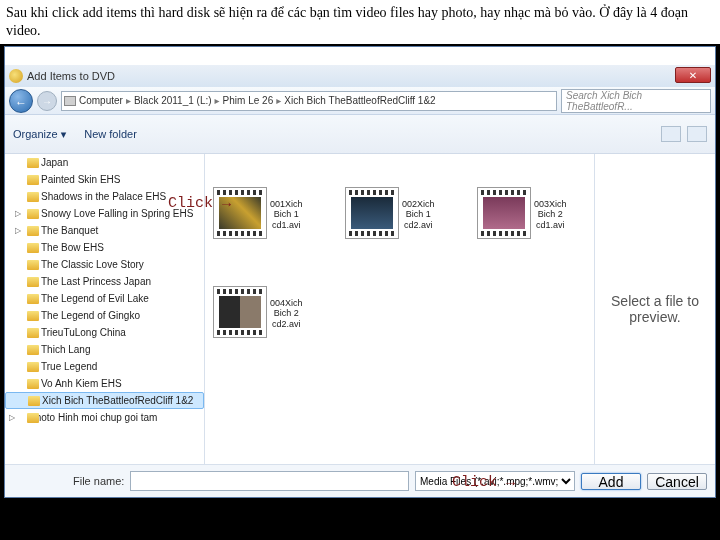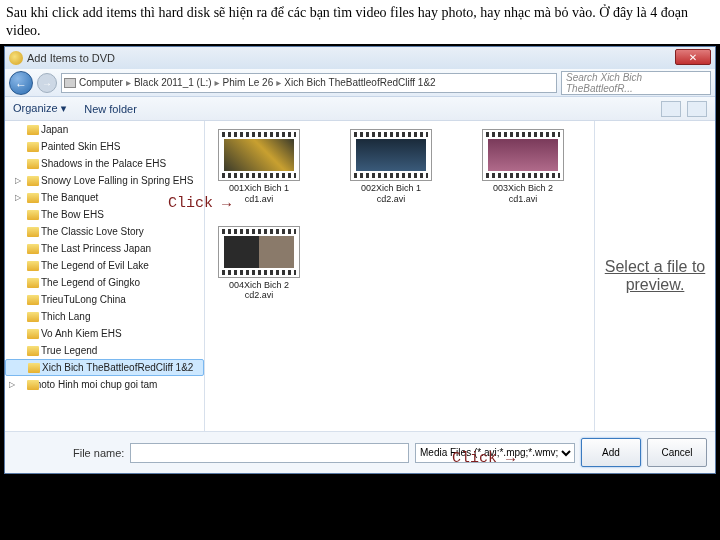--- a/index.html
+++ b/index.html
@@ -1,58 +1,58 @@
 <!DOCTYPE html>
 <html><head>
 <meta charset="utf-8">
 <style>
   * { box-sizing: border-box; margin: 0; padding: 0; font-family: "Segoe UI", Tahoma, sans-serif; }
   body { background: #000; width: 720px; height: 540px; overflow: hidden; }
   .page { background: #000; width: 720px; height: 540px; position: relative; border-radius: 16px; }
   .instruction { background: #fff; padding: 4px 6px; font-size: 14px; line-height: 1.3; font-family: "Times New Roman", serif; }
   .dialog { background: #fff; border: 1px solid #5a7aa5; margin: 2px 4px; position: relative; }
-  .titlebar { background: linear-gradient(#e9eff7, #d7e4f2); height: 22px; display: flex; align-items: center; padding: 0 4px; font-size: 11px; color: #333; position: relative; }
+  .titlebar { background: linear-gradient(#e9eff7, #d7e4f2); height: 22px; display: flex; align-items: center; padding: 0 4px; font-size: 11px; color: #333; position: relative; margin-top: 18px; }
   .titlebar .title-icon { width: 14px; height: 14px; background: radial-gradient(circle at 40% 40%, #f7e07a, #d4a020); border-radius: 50%; margin-right: 4px; }
   .close-btn { position: absolute; right: 4px; top: 2px; width: 36px; height: 16px; background: linear-gradient(#e07a7a, #c03030); border: 1px solid #802020; border-radius: 2px; color: #fff; font-size: 10px; display: flex; align-items: center; justify-content: center; cursor: pointer; }
   .navbar { background: linear-gradient(#f7fafd, #e4edf7); height: 28px; display: flex; align-items: center; padding: 2px 4px; border-bottom: 1px solid #c7d5e7; gap: 4px; }
   .navback { width: 24px; height: 24px; border-radius: 50%; background: radial-gradient(circle at 35% 30%, #8ab8e8, #2b6cb0); border: 1px solid #2a5a90; display: flex; align-items: center; justify-content: center; color: #fff; font-size: 12px; }
   .navfwd { width: 20px; height: 20px; border-radius: 50%; background: #cdd8e5; border: 1px solid #a0b0c0; display: flex; align-items: center; justify-content: center; color: #fff; font-size: 10px; }
   .breadcrumb { flex: 1; background: #fff; border: 1px solid #a0b0c0; height: 20px; display: flex; align-items: center; font-size: 10px; color: #333; padding: 0 2px; gap: 3px; overflow: hidden; white-space: nowrap; }
   .breadcrumb .sep { color: #777; }
   .breadcrumb .drive-icon { width: 12px; height: 10px; background: #d0d0d0; border: 1px solid #888; }
   .searchbox { width: 150px; background: #fff; border: 1px solid #a0b0c0; height: 24px; font-size: 10px; color: #888; padding: 0 4px; display: flex; align-items: center; font-style: italic; }
-  .toolbar { background: linear-gradient(#f4f8fc, #e8eef6); height: 24px; display: flex; align-items: center; padding: 9px 8px; font-size: 11px; color: #1a3a6a; border-bottom: 1px solid #d0dae8; gap: 18px; }
+  .toolbar { background: linear-gradient(#f4f8fc, #e8eef6); height: 39px; display: flex; align-items: center; padding: 9px 8px; font-size: 11px; color: #1a3a6a; border-bottom: 1px solid #d0dae8; gap: 18px; }
   .toolbar span { cursor: pointer; }
   .toolbar .right { margin-left: auto; display: flex; gap: 6px; }
   .toolbar .viewbtn { width: 20px; height: 16px; background: #e4edf7; border: 1px solid #b0c0d0; }
   .body3 { display: flex; height: 310px; }
   .sidebar { width: 200px; border-right: 1px solid #d7e0ec; overflow: hidden; font-size: 10px; color: #222; }
   .folder-item { display: flex; align-items: center; height: 17px; padding-left: 36px; position: relative; white-space: nowrap; }
   .folder-item.deep { padding-left: 36px; }
   .folder-item.sel { background: #cde8ff; border: 1px solid #7ab8f0; border-radius: 2px; }
   .folder-item::before { content: ""; position: absolute; left: 22px; width: 12px; height: 10px; background: linear-gradient(#f7e07a, #e6b030); border-radius: 1px; }
   .folder-item .tri { position: absolute; left: 10px; color: #666; font-size: 8px; }
   .content { flex: 1; padding: 8px; display: flex; flex-wrap: wrap; gap: 22px 40px; align-content: flex-start; border-right: 1px solid #d7e0ec; position: relative; }
-  .file-tile { width: 92px; display: flex; flex-direction: column; align-items: center; cursor: pointer; }
+  .file-tile { width: 92px; display: flex; align-items: center; cursor: pointer; margin-top: 25px; }
   .thumb { width: 82px; height: 52px; background: #fff; border: 1px solid #999; position: relative; padding: 3px; }
   .thumb::before, .thumb::after { content: ""; position: absolute; left: 3px; right: 3px; height: 5px; background: repeating-linear-gradient(90deg, #333 0 3px, #fff 3px 6px); }
   .thumb::before { top: 2px; }
   .thumb::after { bottom: 2px; }
   .thumb-inner { position: absolute; left: 5px; right: 5px; top: 9px; bottom: 9px; }
   .thumb1 { background: linear-gradient(45deg, #3a3a2a, #c8a030 60%, #3a3a2a); }
   .thumb2 { background: linear-gradient(#1a2a3a, #3a5a7a); }
   .thumb3 { background: linear-gradient(#7a3a5a, #b06a8a); }
   .thumb4 { background: linear-gradient(90deg, #2a2a2a 0 50%, #8a7a6a 50%); }
   .file-label { font-size: 9px; text-align: center; color: #222; margin-top: 2px; line-height: 1.15; }
-  .preview-pane { width: 120px; display: flex; align-items: center; justify-content: center; font-size: 16px; color: #555; text-align: center; padding: 4px; text-decoration: underline; }
+  .preview-pane { width: 120px; display: flex; align-items: center; justify-content: center; font-size: 14px; color: #555; text-align: center; padding: 4px; }
   .footer { border-top: 1px solid #d7e0ec; padding: 6px 8px; display: flex; align-items: center; gap: 6px; font-size: 11px; background: #f2f6fb; }
   .footer .lbl { color: #333; margin-left: 60px; }
   .footer input { flex: 1; height: 20px; border: 1px solid #a0b0c0; padding: 0 4px; font-size: 11px; }
   .footer select { width: 160px; height: 20px; border: 1px solid #a0b0c0; font-size: 10px; background: #fff; }
-  .footer .btn { width: 60px; height: 29px; background: linear-gradient(#fdfdfd, #e4e9f0); border: 1px solid #8a98aa; border-radius: 2px; font-size: 10px; cursor: pointer; }
+  .footer .btn { width: 60px; height: 17px; background: linear-gradient(#fdfdfd, #e4e9f0); border: 1px solid #8a98aa; border-radius: 2px; font-size: 14px; cursor: pointer; }
   .footer .btn.add { border: 1px solid #3a7ac0; box-shadow: 0 0 2px #6aa0e0; }
   .annot { position: absolute; font-family: Liberation Mono, monospace; font-size: 15px; color: #7f1d1d; background: transparent; pointer-events: none; z-index: 50; }
 </style>
 </head>
 <body>
 
 <div class="page">
   <div class="instruction">Sau khi click add items thì hard disk sẽ hiện ra để các bạn tìm video files hay photo, hay nhạc mà bỏ vào. Ở đây là 4 đoạn video.</div>
 
   <div class="dialog">
@@ -121,24 +121,24 @@
           <div class="folder-item deep">
             <span>The Legend of Gingko</span>
           </div>
           <div class="folder-item deep">
             <span>TrieuTuLong China</span>
           </div>
           <div class="folder-item deep">
             <span>Thich Lang</span>
           </div>
           <div class="folder-item deep">
-            <span>Vo Anh Kiem EHS</span>
+            <span>True Legend</span>
           </div>
           <div class="folder-item deep">
-            <span>True Legend</span>
+            <span>Vo Anh Kiem EHS</span>
           </div>
           <div class="folder-item deep sel">
             <span>Xich Bich TheBattleofRedCliff 1&amp;2</span>
           </div>
           <div class="folder-item" style="padding-left: 24px;">
             <span class="tri" style="left: 4px;">▷</span>
             <span>Photo Hinh moi chup goi tam</span>
           </div>
         </div>
       <div class="content" id="filelist">

